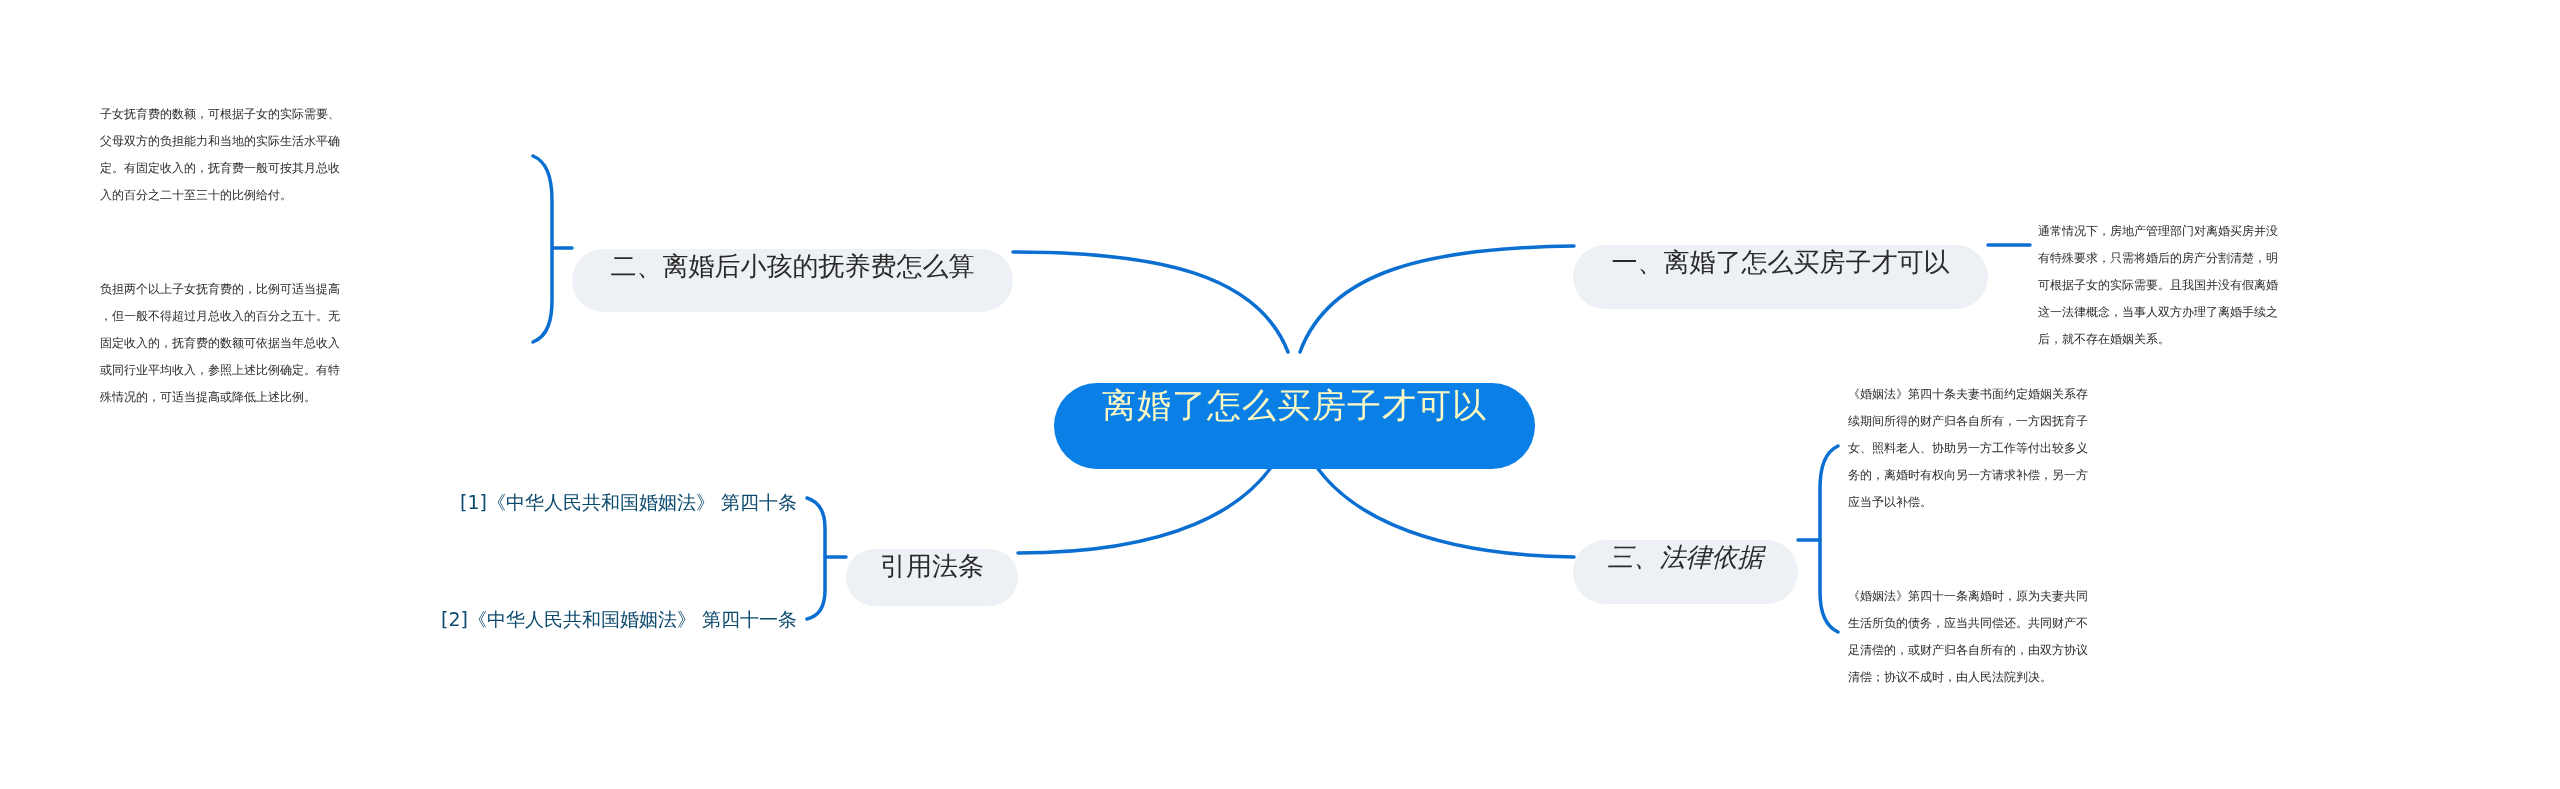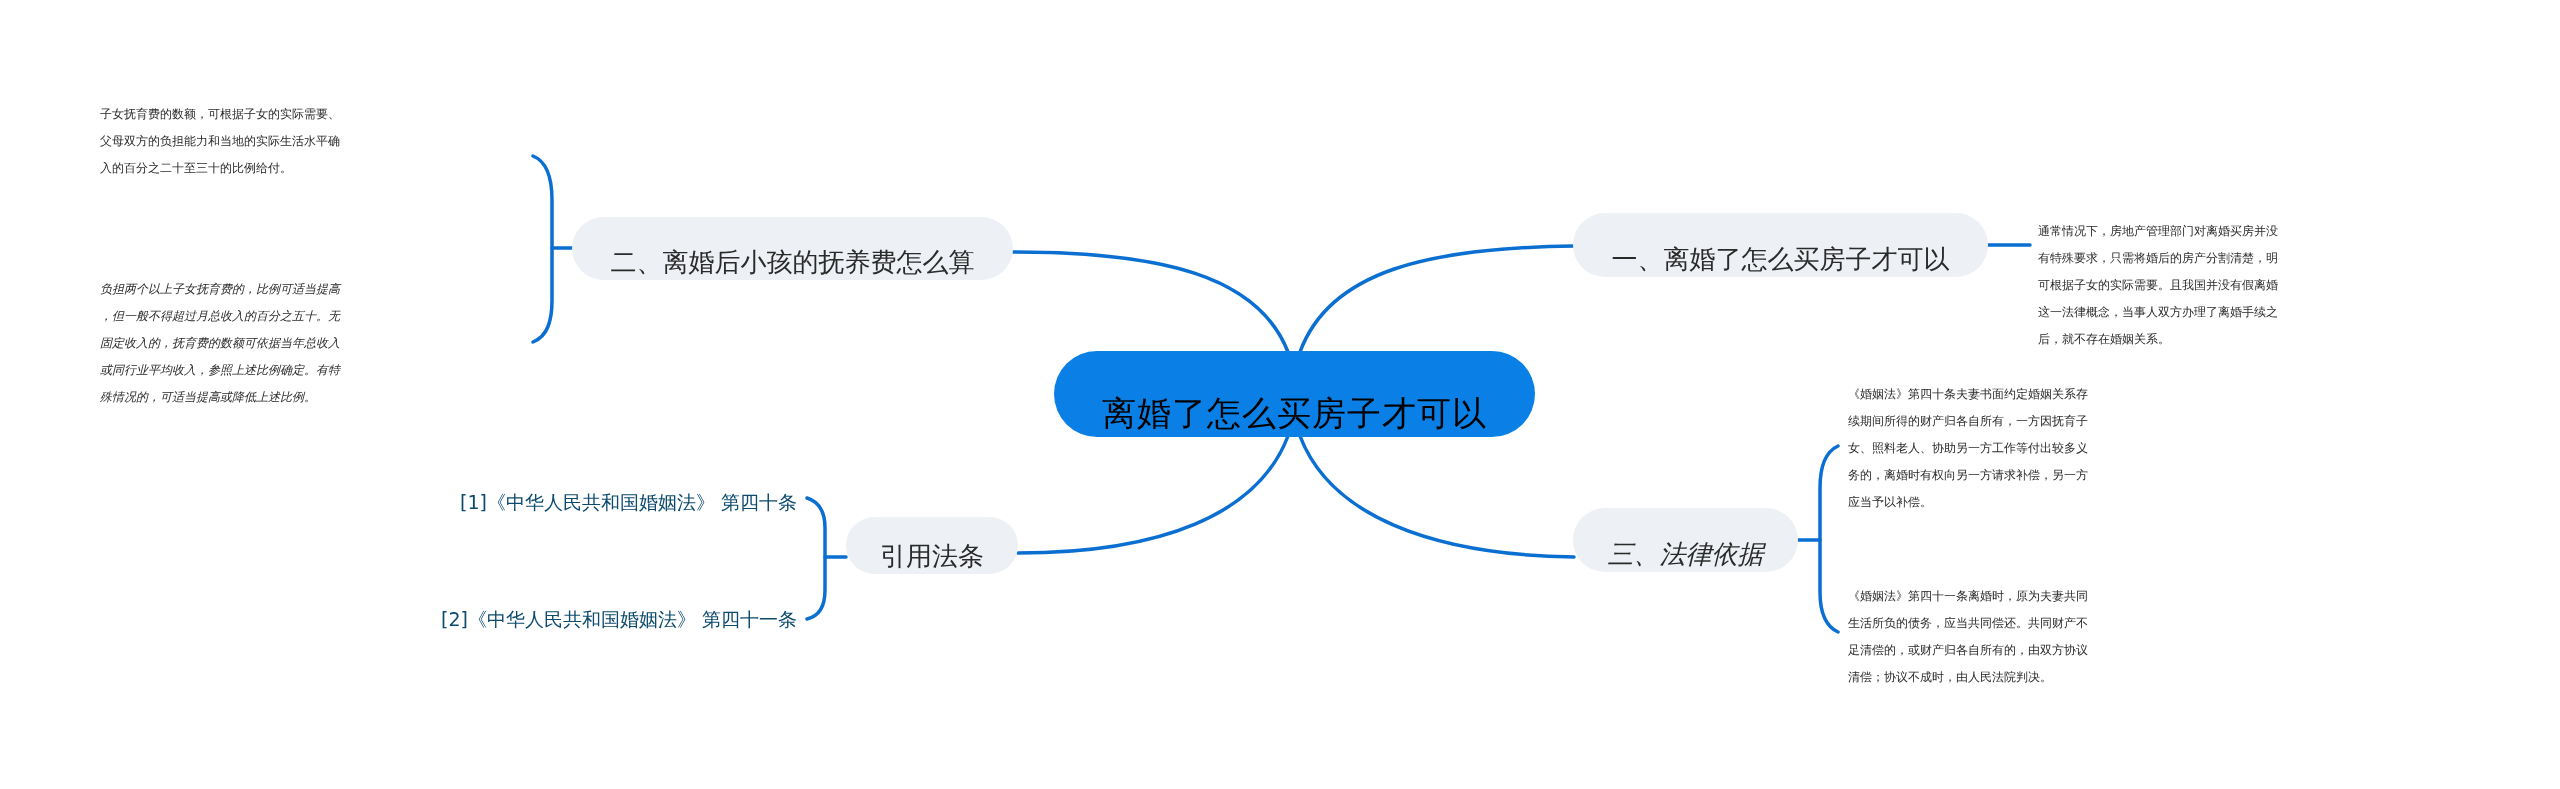--- a/index.html
+++ b/index.html
@@ -24,28 +24,29 @@
       position: absolute;
       left: 0; top: 0;
       width: 2560px;
       height: 789px;
       pointer-events: none;
     }
     .node {
       position: absolute;
       box-sizing: border-box;
       display: flex;
-      align-items: flex-end;
+      align-items: flex-start;
       justify-content: center;
       white-space: nowrap;
       cursor: pointer;
+      margin-top: 32px;
     }
     .root {
       background: #0a7fe5;
-      color: #000000;
+      color: #fef9c3;
       font-size: 34px;
       border-radius: 44px;
       letter-spacing: 1px;
     }
     .topic {
       background: #edf0f4;
       color: #2a2a2a;
       font-size: 26px;
       border-radius: 32px;
     }
@@ -110,23 +111,24 @@
     <span class="line">这一法律概念，当事人双方办理了离婚手续之</span>
     <span class="line">后，就不存在婚姻关系。</span>
   </div>
 
   <div class="node topic" style="left:572px; top:217px; width:441px; height:63px;">
     <span>二、离婚后小孩的抚养费怎么算</span>
   </div>
   <div class="leaf" style="left:100px; top:101px; width:430px;">
     <span class="line">子女抚育费的数额，可根据子女的实际需要、</span>
     <span class="line">父母双方的负担能力和当地的实际生活水平确</span>
+    <span class="line">定。有固定收入的，抚育费一般可按其月总收</span>
     <span class="line">入的百分之二十至三十的比例给付。</span>
   </div>
-  <div class="leaf" style="left:100px; top:276px; width:430px;font-style:italic;">
+  <div class="leaf" style="left:100px; top:276px; width:430px;">
     <span class="line">负担两个以上子女抚育费的，比例可适当提高</span>
     <span class="line">，但一般不得超过月总收入的百分之五十。无</span>
     <span class="line">固定收入的，抚育费的数额可依据当年总收入</span>
     <span class="line">或同行业平均收入，参照上述比例确定。有特</span>
     <span class="line">殊情况的，可适当提高或降低上述比例。</span>
   </div>
 
   <div class="node topic" style="left:1573px; top:508px; width:225px; height:64px;font-style:italic;">
     <span>三、法律依据</span>
   </div>

